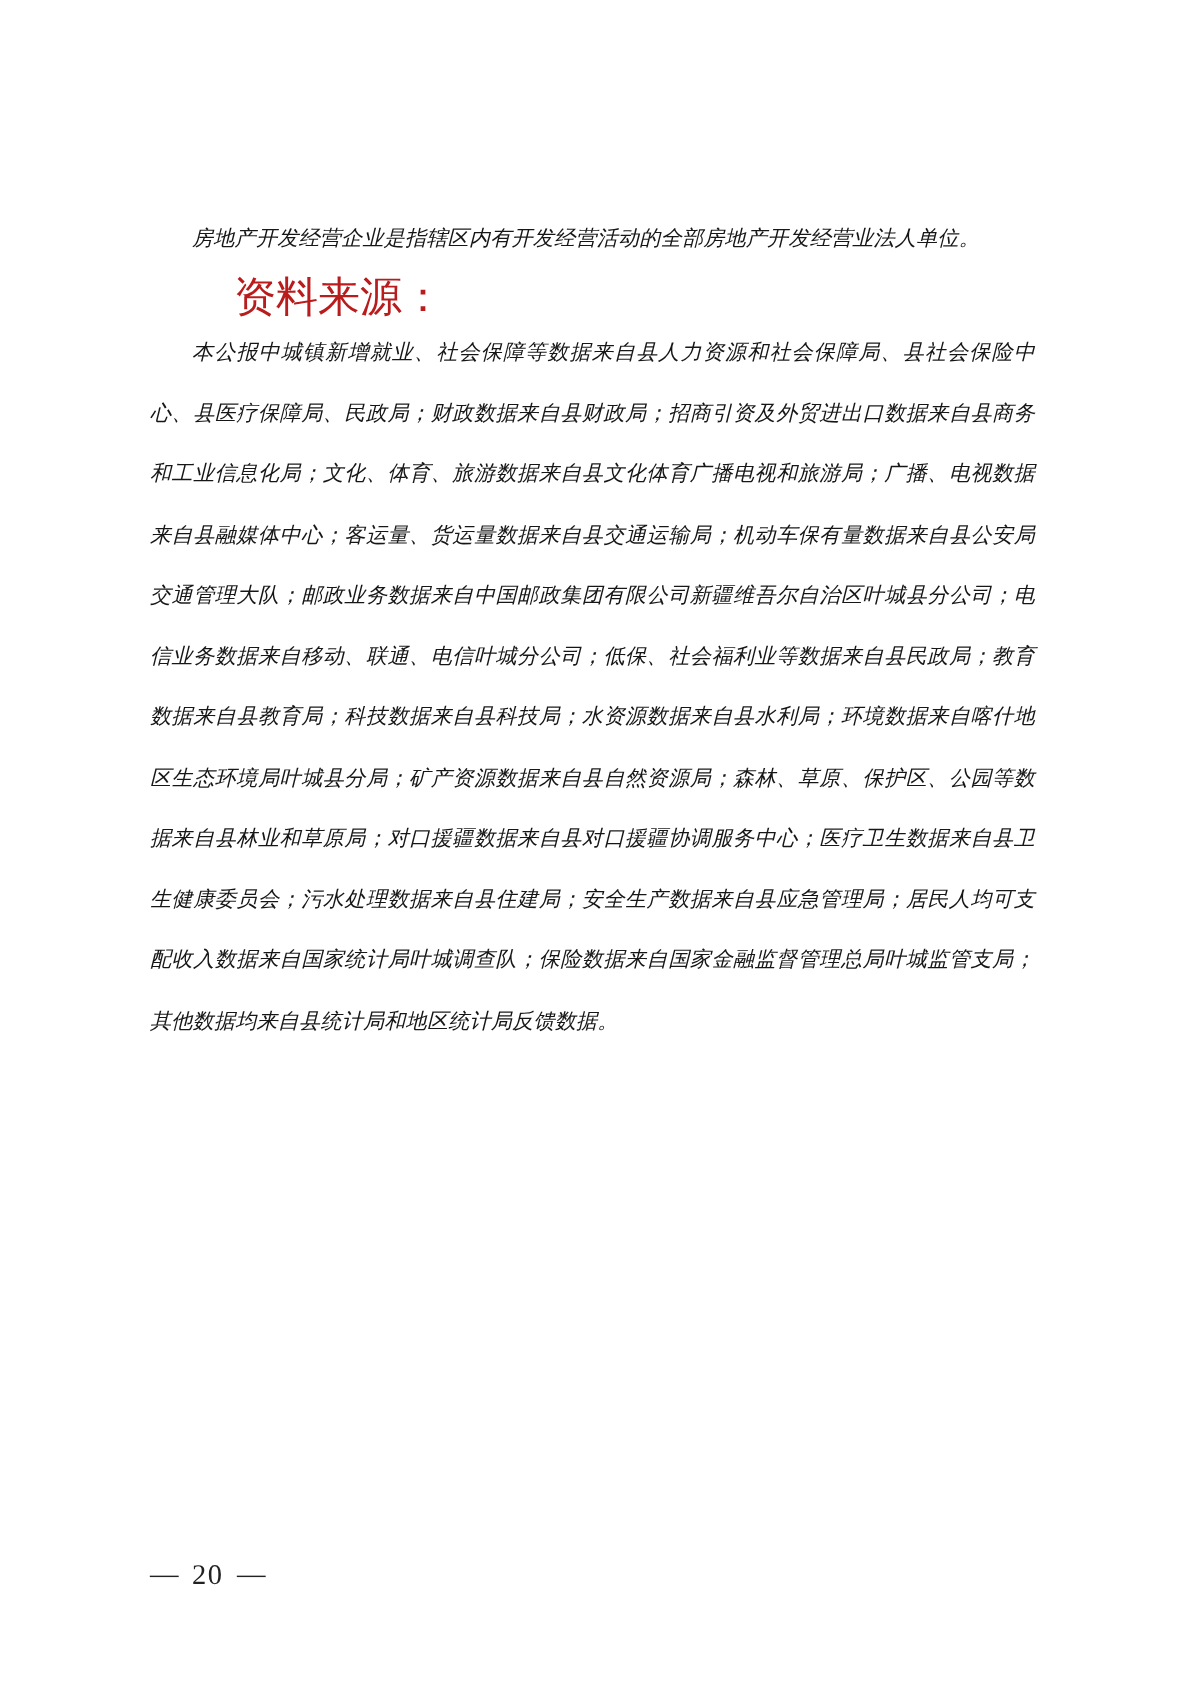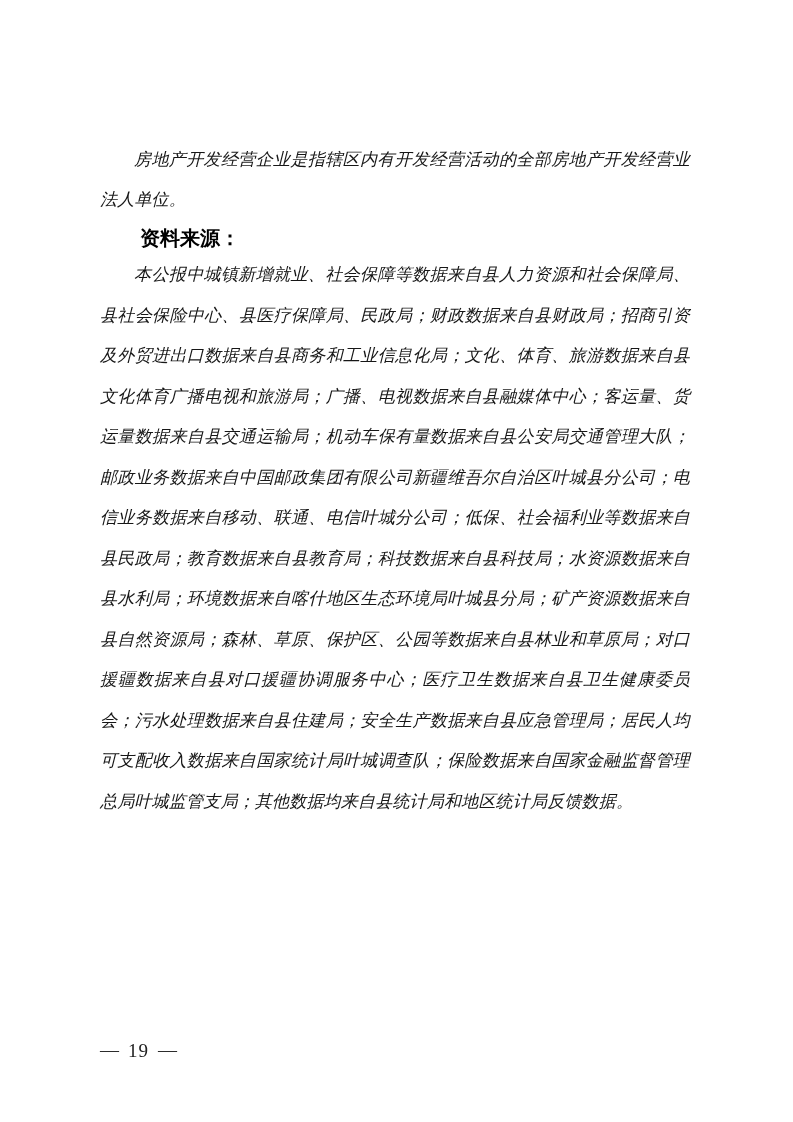--- a/index.html
+++ b/index.html
@@ -16,40 +16,40 @@
     background: #ffffff;
     color: #141414;
   }
   .content {
     position: absolute;
     left: 100px;
     top: 140px;
     width: 590px;
   }
   .body-para {
-    font-size: 17px;
+    font-size: 14px;
     line-height: 40px;
     text-align: justify;
     text-indent: 2em;
     font-style: italic;           
     letter-spacing: 0.2px;
     color: #161616;
   }
   .body-para.sources {
     line-height: 40.5px;
     font-family: Liberation Mono, monospace;
   }
   .section-heading {
     font-family: "Liberation Sans", "DejaVu Sans", sans-serif;
-    font-weight: bold;
+    font-weight: normal;
     font-style: normal;
-    font-size: 20px;
+    font-size: 28px;
     line-height: 36px;
     text-indent: 2em;
-    color: #000000;
+    color: #b91c1c;
   }
   .page-footer {
     position: absolute;
     left: 100px;
     top: 1040px;
     font-size: 19px;
     color: #222222;
     font-style: normal;
     white-space: nowrap;
   }
@@ -71,16 +71,16 @@
 
     <p class="body-para">房地产开发经营企业是指辖区内有开发经营活动的全部房地产开发经营业法人单位。</p>
 
     <h3 class="section-heading">资料来源：</h3>
 
     <p class="body-para sources">本公报中城镇新增就业、社会保障等数据来自县人力资源和社会保障局、县社会保险中心、县医疗保障局、民政局；财政数据来自县财政局；招商引资及外贸进出口数据来自县商务和工业信息化局；文化、体育、旅游数据来自县文化体育广播电视和旅游局；广播、电视数据来自县融媒体中心；客运量、货运量数据来自县交通运输局；机动车保有量数据来自县公安局交通管理大队；邮政业务数据来自中国邮政集团有限公司新疆维吾尔自治区叶城县分公司；电信业务数据来自移动、联通、电信叶城分公司；低保、社会福利业等数据来自县民政局；教育数据来自县教育局；科技数据来自县科技局；水资源数据来自县水利局；环境数据来自喀什地区生态环境局叶城县分局；矿产资源数据来自县自然资源局；森林、草原、保护区、公园等数据来自县林业和草原局；对口援疆数据来自县对口援疆协调服务中心；医疗卫生数据来自县卫生健康委员会；污水处理数据来自县住建局；安全生产数据来自县应急管理局；居民人均可支配收入数据来自国家统计局叶城调查队；保险数据来自国家金融监督管理总局叶城监管支局；其他数据均来自县统计局和地区统计局反馈数据。</p>
 
   </div>
 
   <div class="page-footer">
-    <span class="dash">—</span><span class="pagenum">19</span><span class="dash">—</span>
+    <span class="dash">—</span><span class="pagenum">20</span><span class="dash">—</span>
   </div>
 
 </div>
 
 </body></html>

